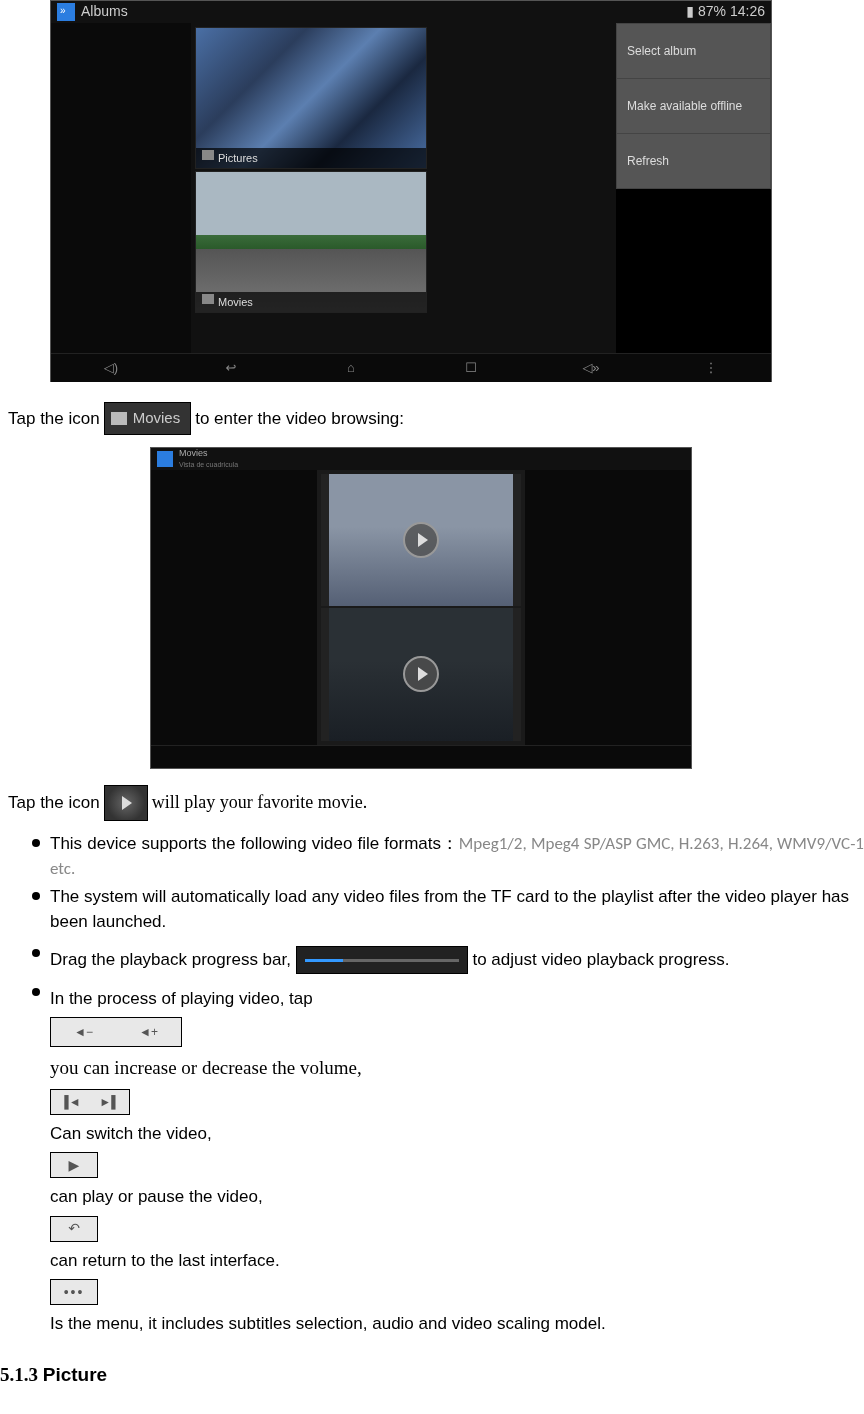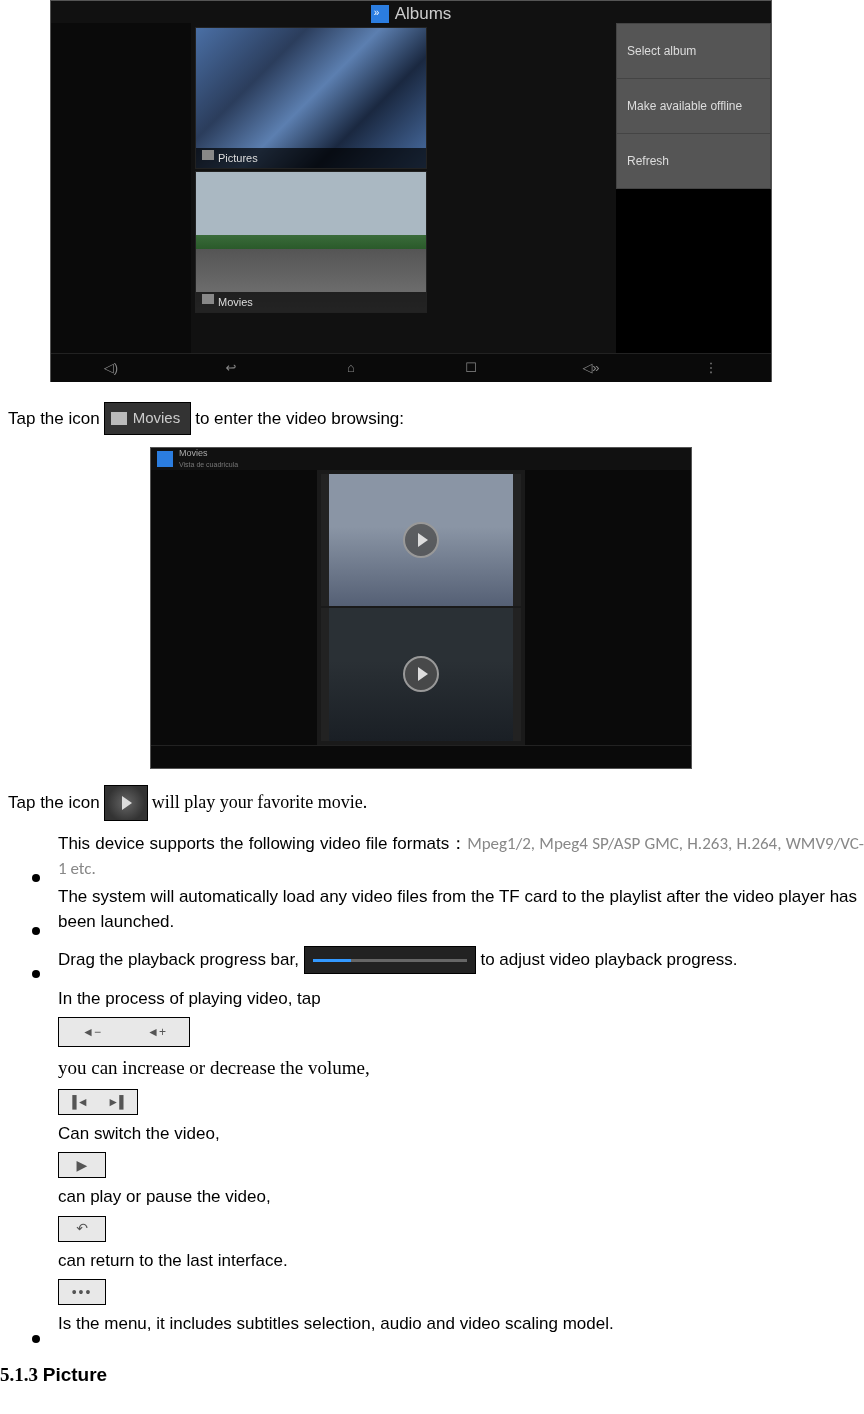--- a/index.html
+++ b/index.html
@@ -19,27 +19,26 @@
     width: 720px;
     height: 380px;
     background: #000;
     margin: 0 0 20px 50px;
     position: relative;
     border: 1px solid #555;
   }
   .status-bar {
     display: flex;
     justify-content: space-between;
-    align-items: center;
+    align-items: flex-start;
     height: 22px;
     background: #111;
     color: #ccc;
-    font-size: 17px;
+    font-size: 14px;
     padding: 0 6px;
-    flex-direction: column;
   }
   .status-left { display: flex; align-items: center; gap: 6px; }
   .status-right { display: flex; align-items: center; gap: 4px; }
   .app-icon-small {
     width: 18px; height: 18px;
     background: #2b7de0;
     position: relative;
   }
   .app-icon-small::after {
     content: "»";
@@ -223,22 +222,22 @@
     margin-left: 3px;
   }
   .ss2-nav {
     height: 22px;
     background: #0a0a0a;
     border-top: 1px solid #222;
   }
   
   .bullet-row {
     display: flex;
-    align-items: flex-end;
-    gap: 18px;
+    align-items: flex-start;
+    gap: 10px;
     margin: 2px 0;
   }
   .bullet-dot {
     width: 8px; height: 8px;
     border-radius: 50%;
     background: #000;
     margin-top: 8px;
     margin-left: 32px;
     flex-shrink: 0;
   }

